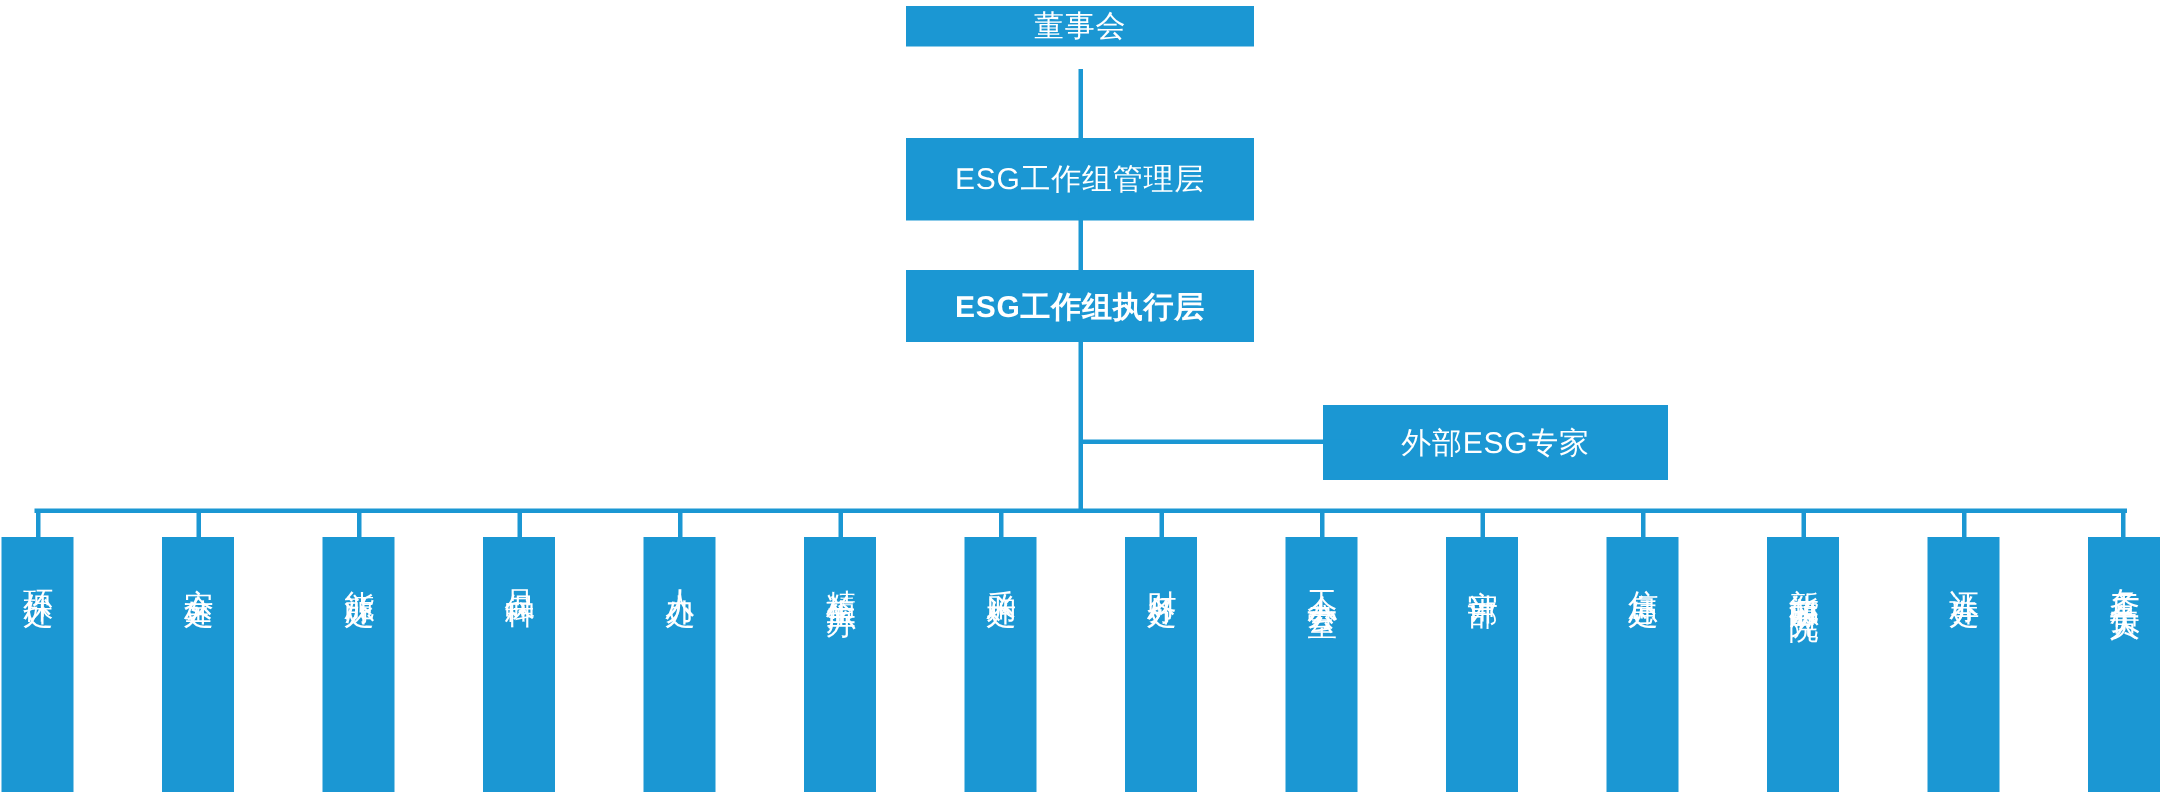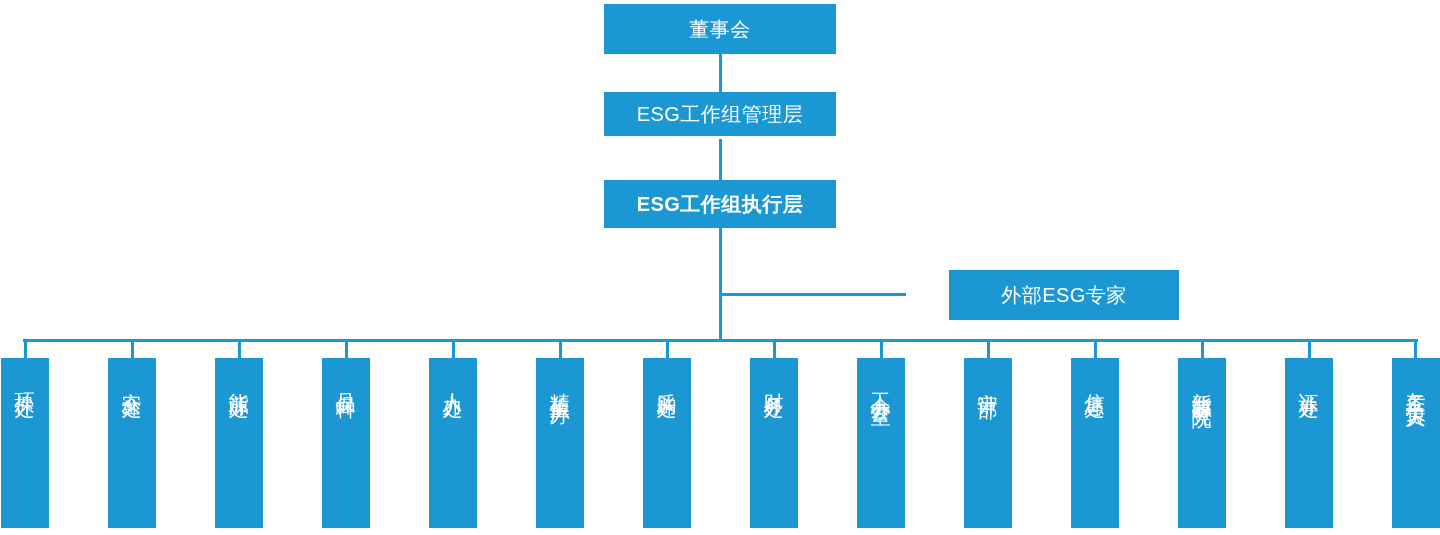--- a/index.html
+++ b/index.html
@@ -53,27 +53,27 @@
   .line {
     position: absolute;
     background: var(--primary-blue);
   }
 </style>
 </head>
 <body>
 
 <div class="canvas">
 
-  <div class="hbox" style="left:604px; top:4px; width:232px; height:50px;">董事会</div>
+  <div class="hbox" style="left:604px; top:4px; width:232px; height:27px;">董事会</div>
 
-  <div class="hbox" style="left:604px; top:92px; width:232px; height:44px;">ESG工作组管理层</div>
+  <div class="hbox" style="left:604px; top:92px; width:232px; height:55px;">ESG工作组管理层</div>
 
   <div class="hbox" style="left:604px; top:180px; width:232px; height:48px;font-weight:bold;">ESG工作组执行层</div>
 
-  <div class="hbox" style="left:949px; top:270px; width:230px; height:50px;">外部ESG专家</div>
+  <div class="hbox" style="left:882px; top:270px; width:230px; height:50px;">外部ESG专家</div>
 
   <div class="line" style="left:719px; top:46px; width:3px; height:46px;"></div>
   <div class="line" style="left:719px; top:139px; width:3px; height:41px;"></div>
   <div class="line" style="left:719px; top:228px; width:3px; height:113px;"></div>
   <div class="line" style="left:720px; top:293px; width:186px; height:3px;"></div>
   <div class="line" style="left:23px; top:339px; width:1395px; height:3px;"></div>
 
   <div class="line" style="left:24px;   top:342px; width:3px; height:16px;"></div>
   <div class="line" style="left:131px;  top:342px; width:3px; height:16px;"></div>
   <div class="line" style="left:238px;  top:342px; width:3px; height:16px;"></div>

